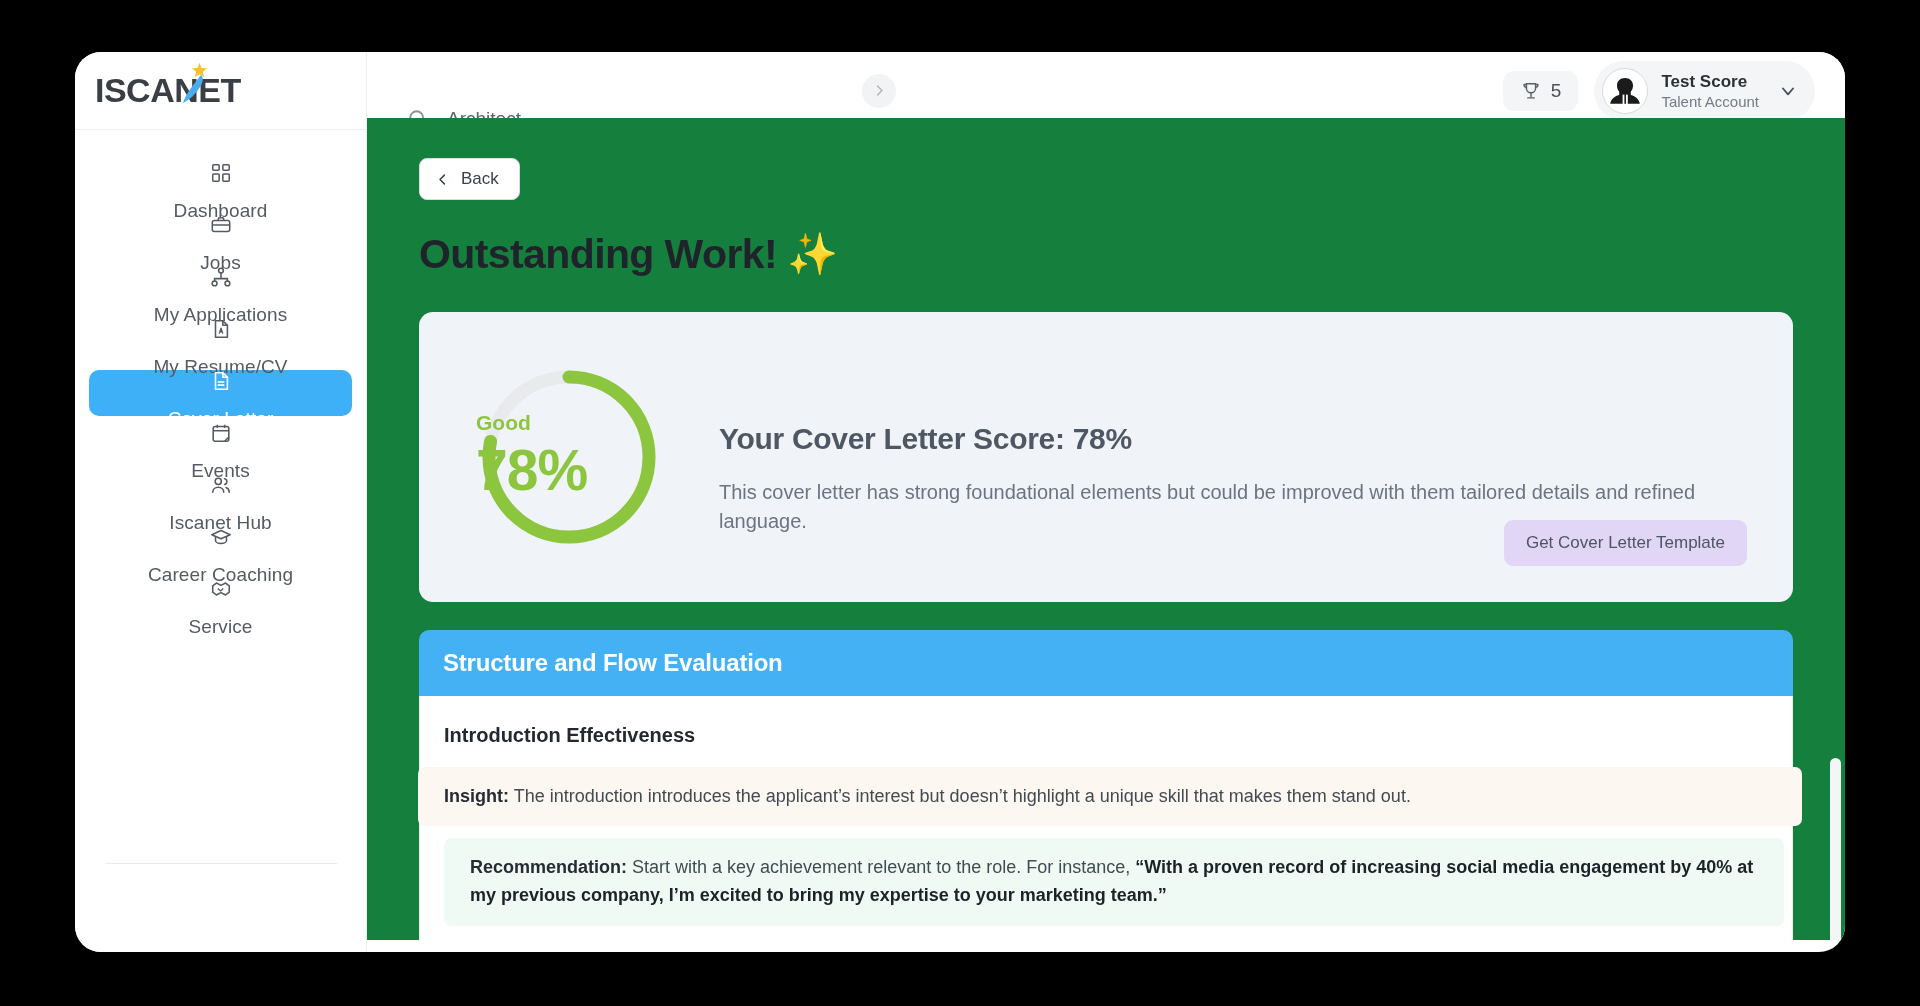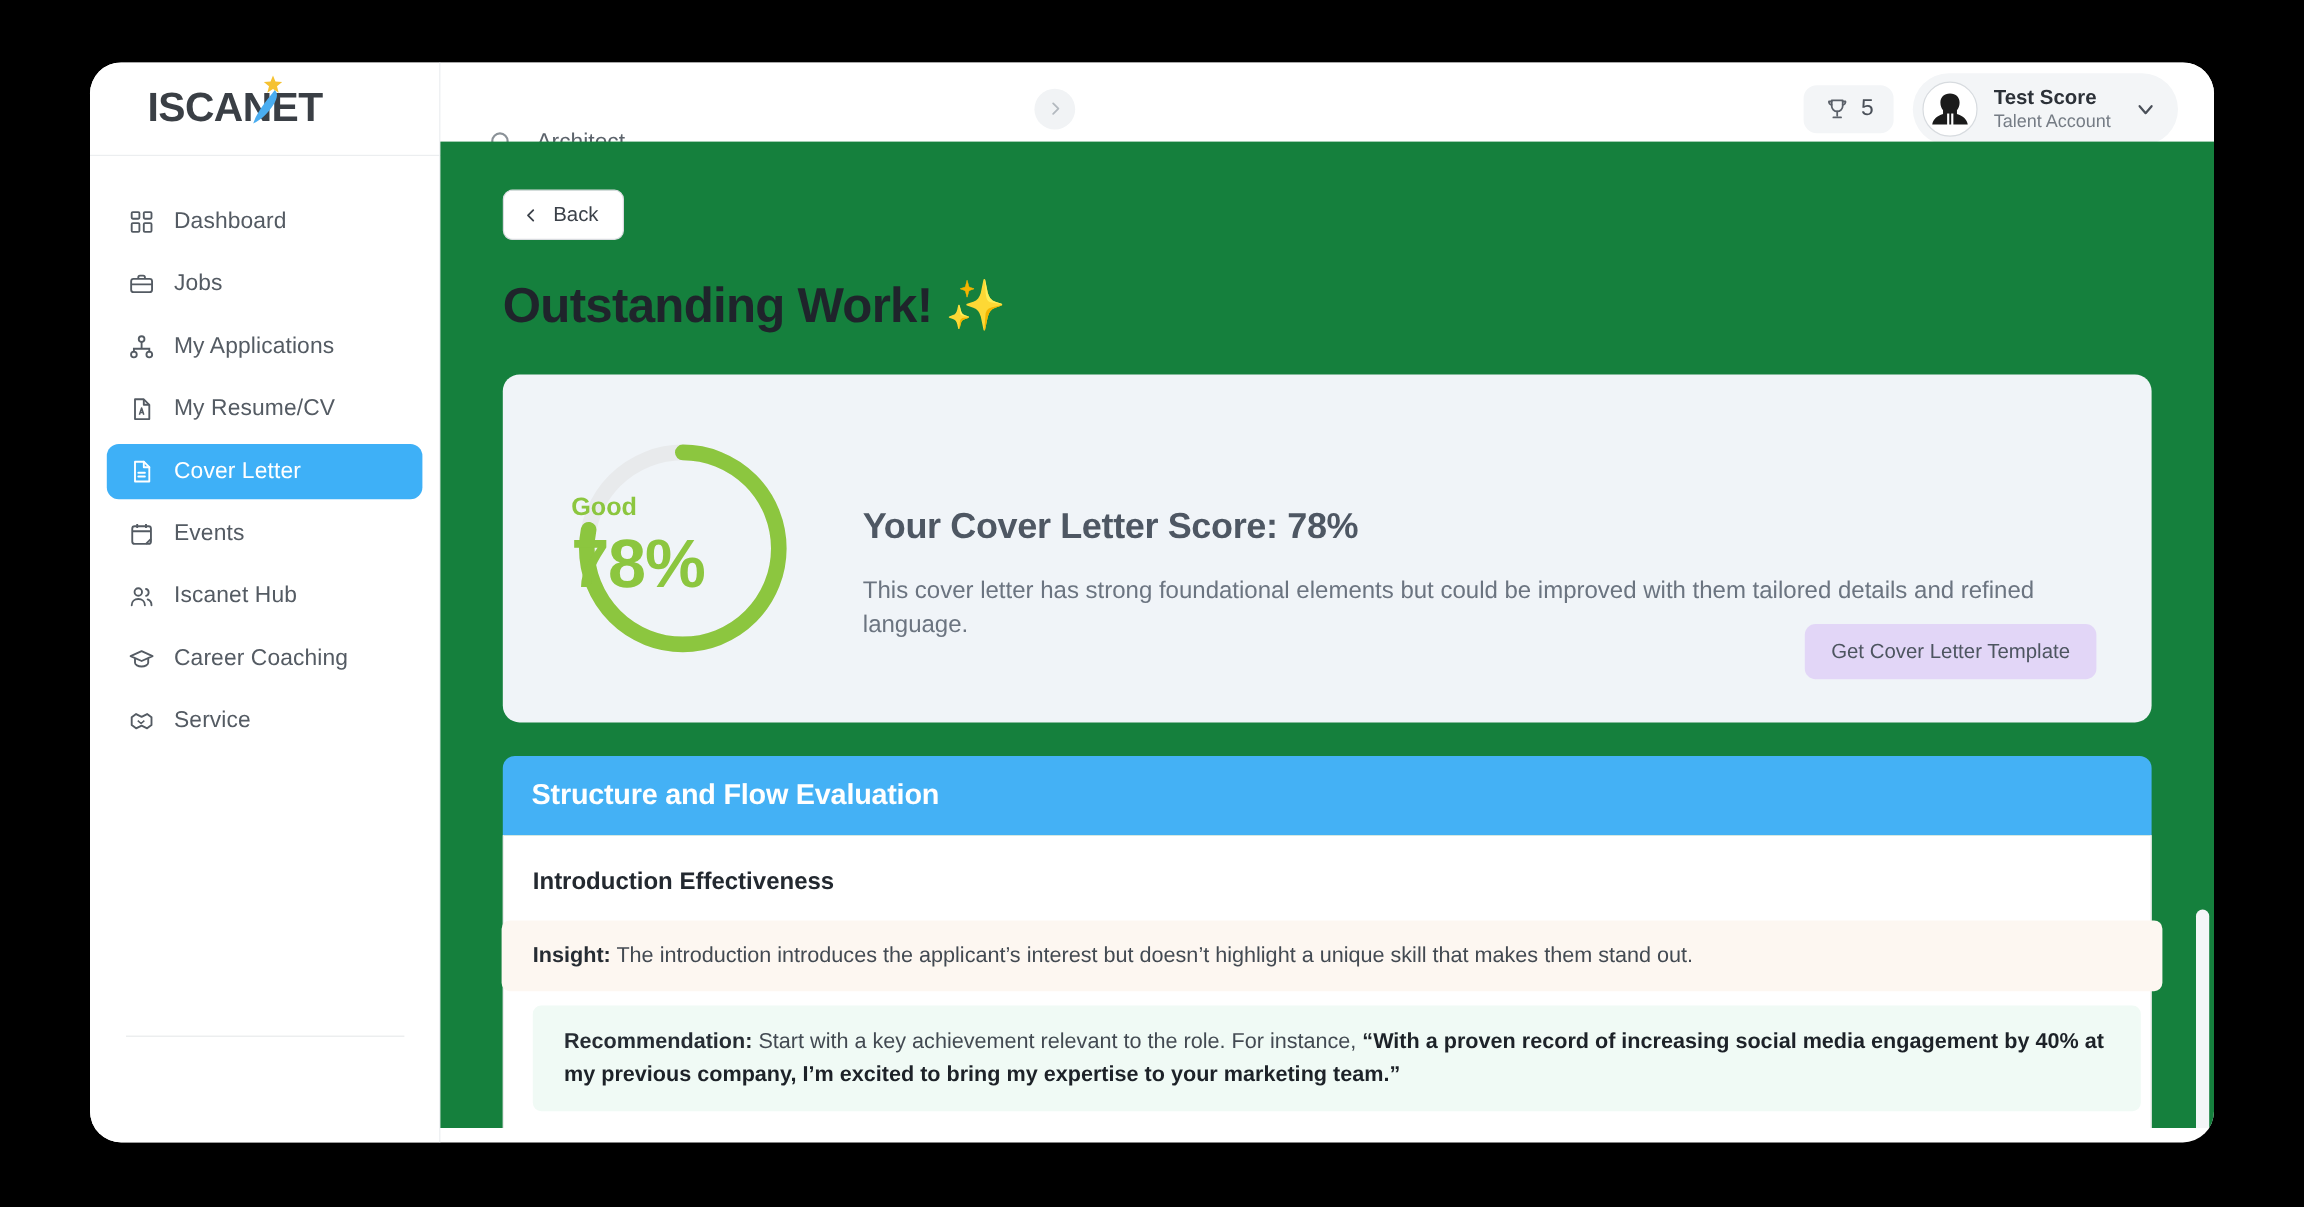--- a/index.html
+++ b/index.html
@@ -31,21 +31,21 @@
   
   #topbar {
     position: absolute; left: 0; top: 0;
     width: 1770px; height: 78px;
     background: #ffffff;
     border-bottom: 1px solid #eceef0;
     display: flex; align-items: center;
   }
   #brand-zone {
     width: 292px; height: 78px;
-    display: flex; align-items: center; padding-left: 48px;
+    display: flex; align-items: center; padding-left: 20px;
     border-right: 1px solid #eceef0;
   }
   .logo-wrap { position: relative; display: flex; align-items: baseline; }
   .logo-text {
     font-size: 34px; font-weight: 700; letter-spacing: -0.5px;
     color: #3a3f45; font-family: "Liberation Sans", sans-serif;
   }
   .logo-swoosh {
     position: absolute; left: 86px; top: 2px;
     width: 26px; height: 34px;
@@ -101,21 +101,21 @@
     position: absolute; left: 0; top: 78px;
     width: 292px; height: 822px;
     background: #ffffff;
     border-right: 1px solid #eceef0;
     padding-top: 32px;
   }
   .nav-item {
     display: flex; align-items: center; gap: 16px;
     height: 46px; margin: 0 14px 6px 14px;
     padding: 0 18px; border-radius: 10px;
-    cursor: pointer; color: #545b63;
+    cursor: pointer; color: #545b63; flex-direction: column;
   }
   .nav-item.active { background: #3eb0f7; color: #ffffff; }
   .nav-label { font-size: 19px; letter-spacing: 0.1px; }
   .nav-icon { width: 22px; height: 22px; flex: 0 0 auto; display: block; }
   #sidebar-divider {
     position: absolute; left: 30px; bottom: 88px;
     width: 232px; height: 1px; background: #e8eaec;
   }
 
   

